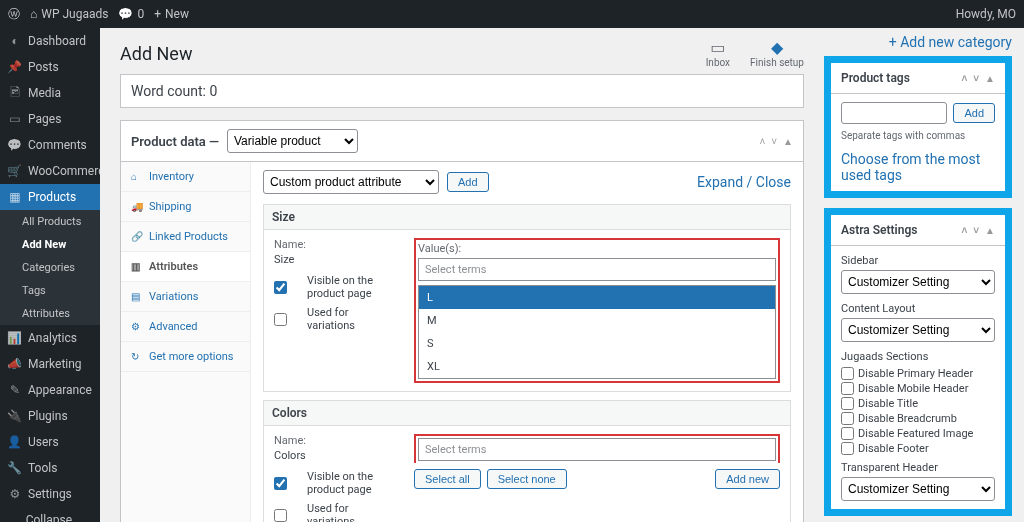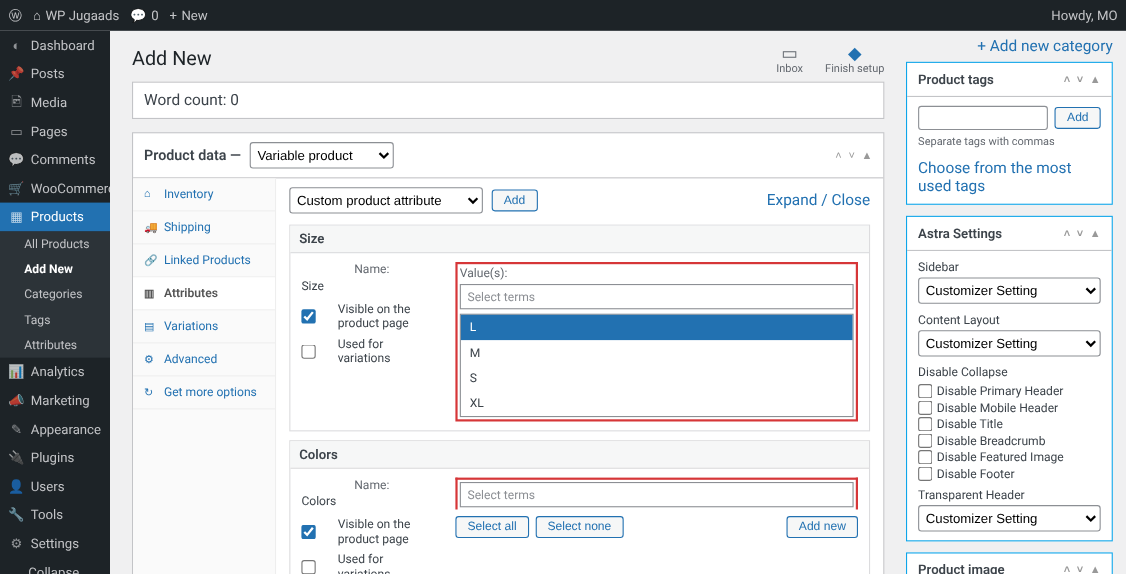--- a/index.html
+++ b/index.html
@@ -34,35 +34,35 @@
 .wc-tab-icon { width: 12px; height: 12px; display: inline-block; font-size: 10px; }
 .wc-panel { flex: 1; padding: 8px 12px; position: relative; }
 .attr-row { display: flex; align-items: center; gap: 8px; margin-bottom: 10px; }
 .sel { border: 1px solid #8c8f94; border-radius: 3px; padding: 3px 20px 3px 2px; font-size: 12px; background: #fff; }
 .btn { border: 1px solid #2271b1; background: #f6f7f7; color: #2271b1; border-radius: 3px; padding: 3px 10px; font-size: 11px; cursor: pointer; }
 .link { color: #2271b1; cursor: pointer; font-size: 14px; }
 .attribute-box { border: 1px solid #dcdcde; margin-bottom: 8px; }
 .attribute-head { background: #f6f7f7; padding: 5px 8px; font-size: 12px; font-weight: 600; border-bottom: 1px solid #dcdcde; }
 .attribute-body { padding: 8px 10px; display: flex; gap: 20px; }
 .attr-left { width: 120px; font-size: 11px; }
-.attr-left .label { color: #646970; margin-bottom: 2px; margin-left: 48px; }
+.attr-left .label { color: #646970; margin-bottom: 2px; }
 .attr-left .val { margin-bottom: 8px; }
 .attr-right { flex: 1; font-size: 11px; position: relative; }
 .check-row { display: flex; align-items: center; gap: 20px; font-size: 11px; margin-bottom: 6px; }
 .check-row input { accent-color: #2271b1; }
 .values-label { color: #646970; margin-bottom: 3px; }
 .select-terms { border: 1px solid #8c8f94; padding: 4px 6px; background: #fff; margin-bottom: 4px; color: #8c8f94; font-size: 11px; }
 .red-box { border: 2px solid #d63638; padding: 2px; }
 .dropdown-list { border: 1px solid #8c8f94; background: #fff; }
 .dropdown-opt { padding: 5px 8px; font-size: 11px; cursor: pointer; }
 .dropdown-opt.selected { background: #2271b1; color: #fff; }
 .btn-row { display: flex; justify-content: space-between; align-items: center; margin-top: 6px; }
 .btn-group { display: flex; gap: 6px; }
 .right-col { width: 200px; padding: 0 12px 12px 0; overflow-y: auto; }
-.side-panel { background: #fff; border: 1px solid #0ea5e9; margin-bottom: 10px; }
+.side-panel { background: #fff; border: 7px solid #0ea5e9; margin-bottom: 10px; }
 .side-head { display: flex; justify-content: space-between; align-items: center; padding: 8px 10px; border-bottom: 1px solid #c3c4c7; font-size: 12px; font-weight: 600; }
 .side-body { padding: 8px 10px; font-size: 11px; }
 .inp { border: 1px solid #8c8f94; border-radius: 3px; padding: 3px 6px; width: 100%; font-size: 12px; }
 .flex-row { display: flex; gap: 6px; align-items: center; margin-bottom: 6px; }
 .helper { color: #646970; font-size: 10px; }
 .select-wide { width: 100%; }
 .dsec label { display: flex; align-items: center; gap: 4px; font-size: 11px; margin-bottom: 2px; }
 .pd-head { display: flex; align-items: center; gap: 8px; }
 </style>
 </head>
@@ -307,21 +307,21 @@
             <span>˄</span>
             <span>˅</span>
             <span>▲</span>
           </div>
         </div>
       <div class="side-body">
         <div>Sidebar</div>
         <select class="sel select-wide" style="margin:3px 0 8px 0;"><option>Customizer Setting</option></select>
         <div>Content Layout</div>
         <select class="sel select-wide" style="margin:3px 0 8px 0;"><option>Customizer Setting</option></select>
-        <div style="margin-bottom:4px;">Disable Collapse</div>
+        <div style="margin-bottom:4px;">Jugaads Sections</div>
         <div class="dsec">
           <label>
               <input type="checkbox" style="">
               <span>Disable Primary Header</span>
             </label>
           <label>
               <input type="checkbox" style="">
               <span>Disable Mobile Header</span>
             </label>
           <label>

